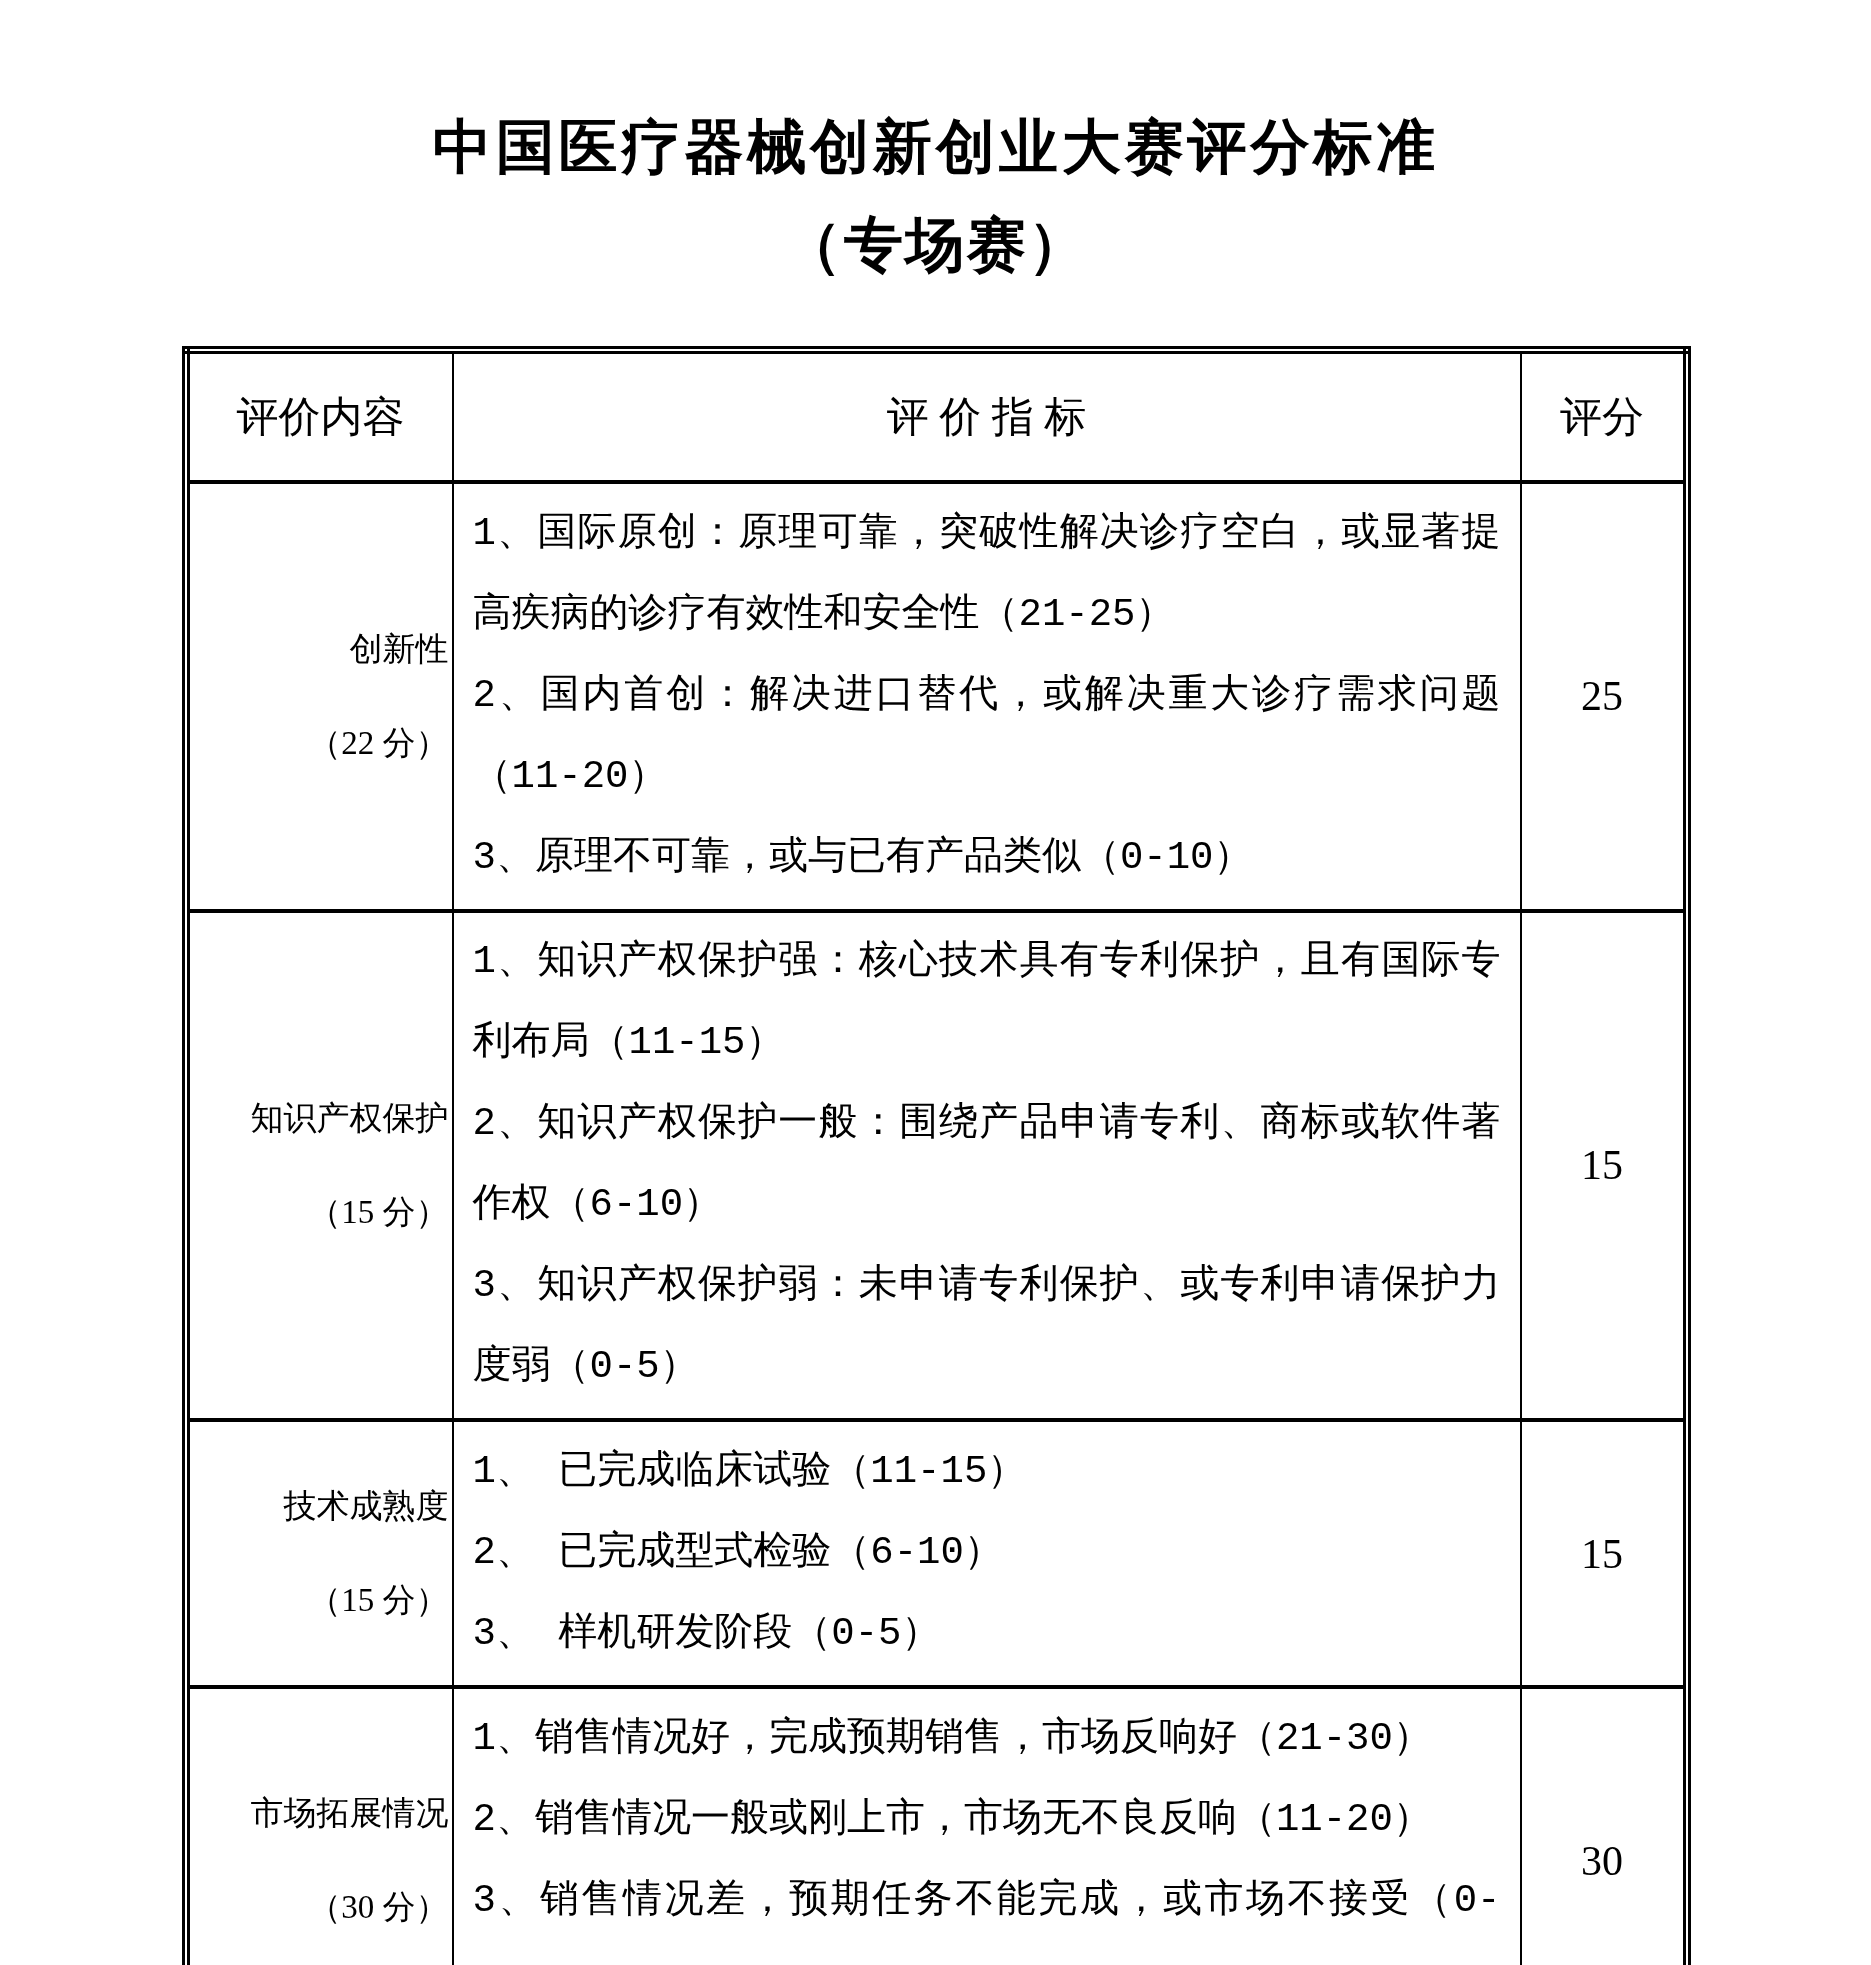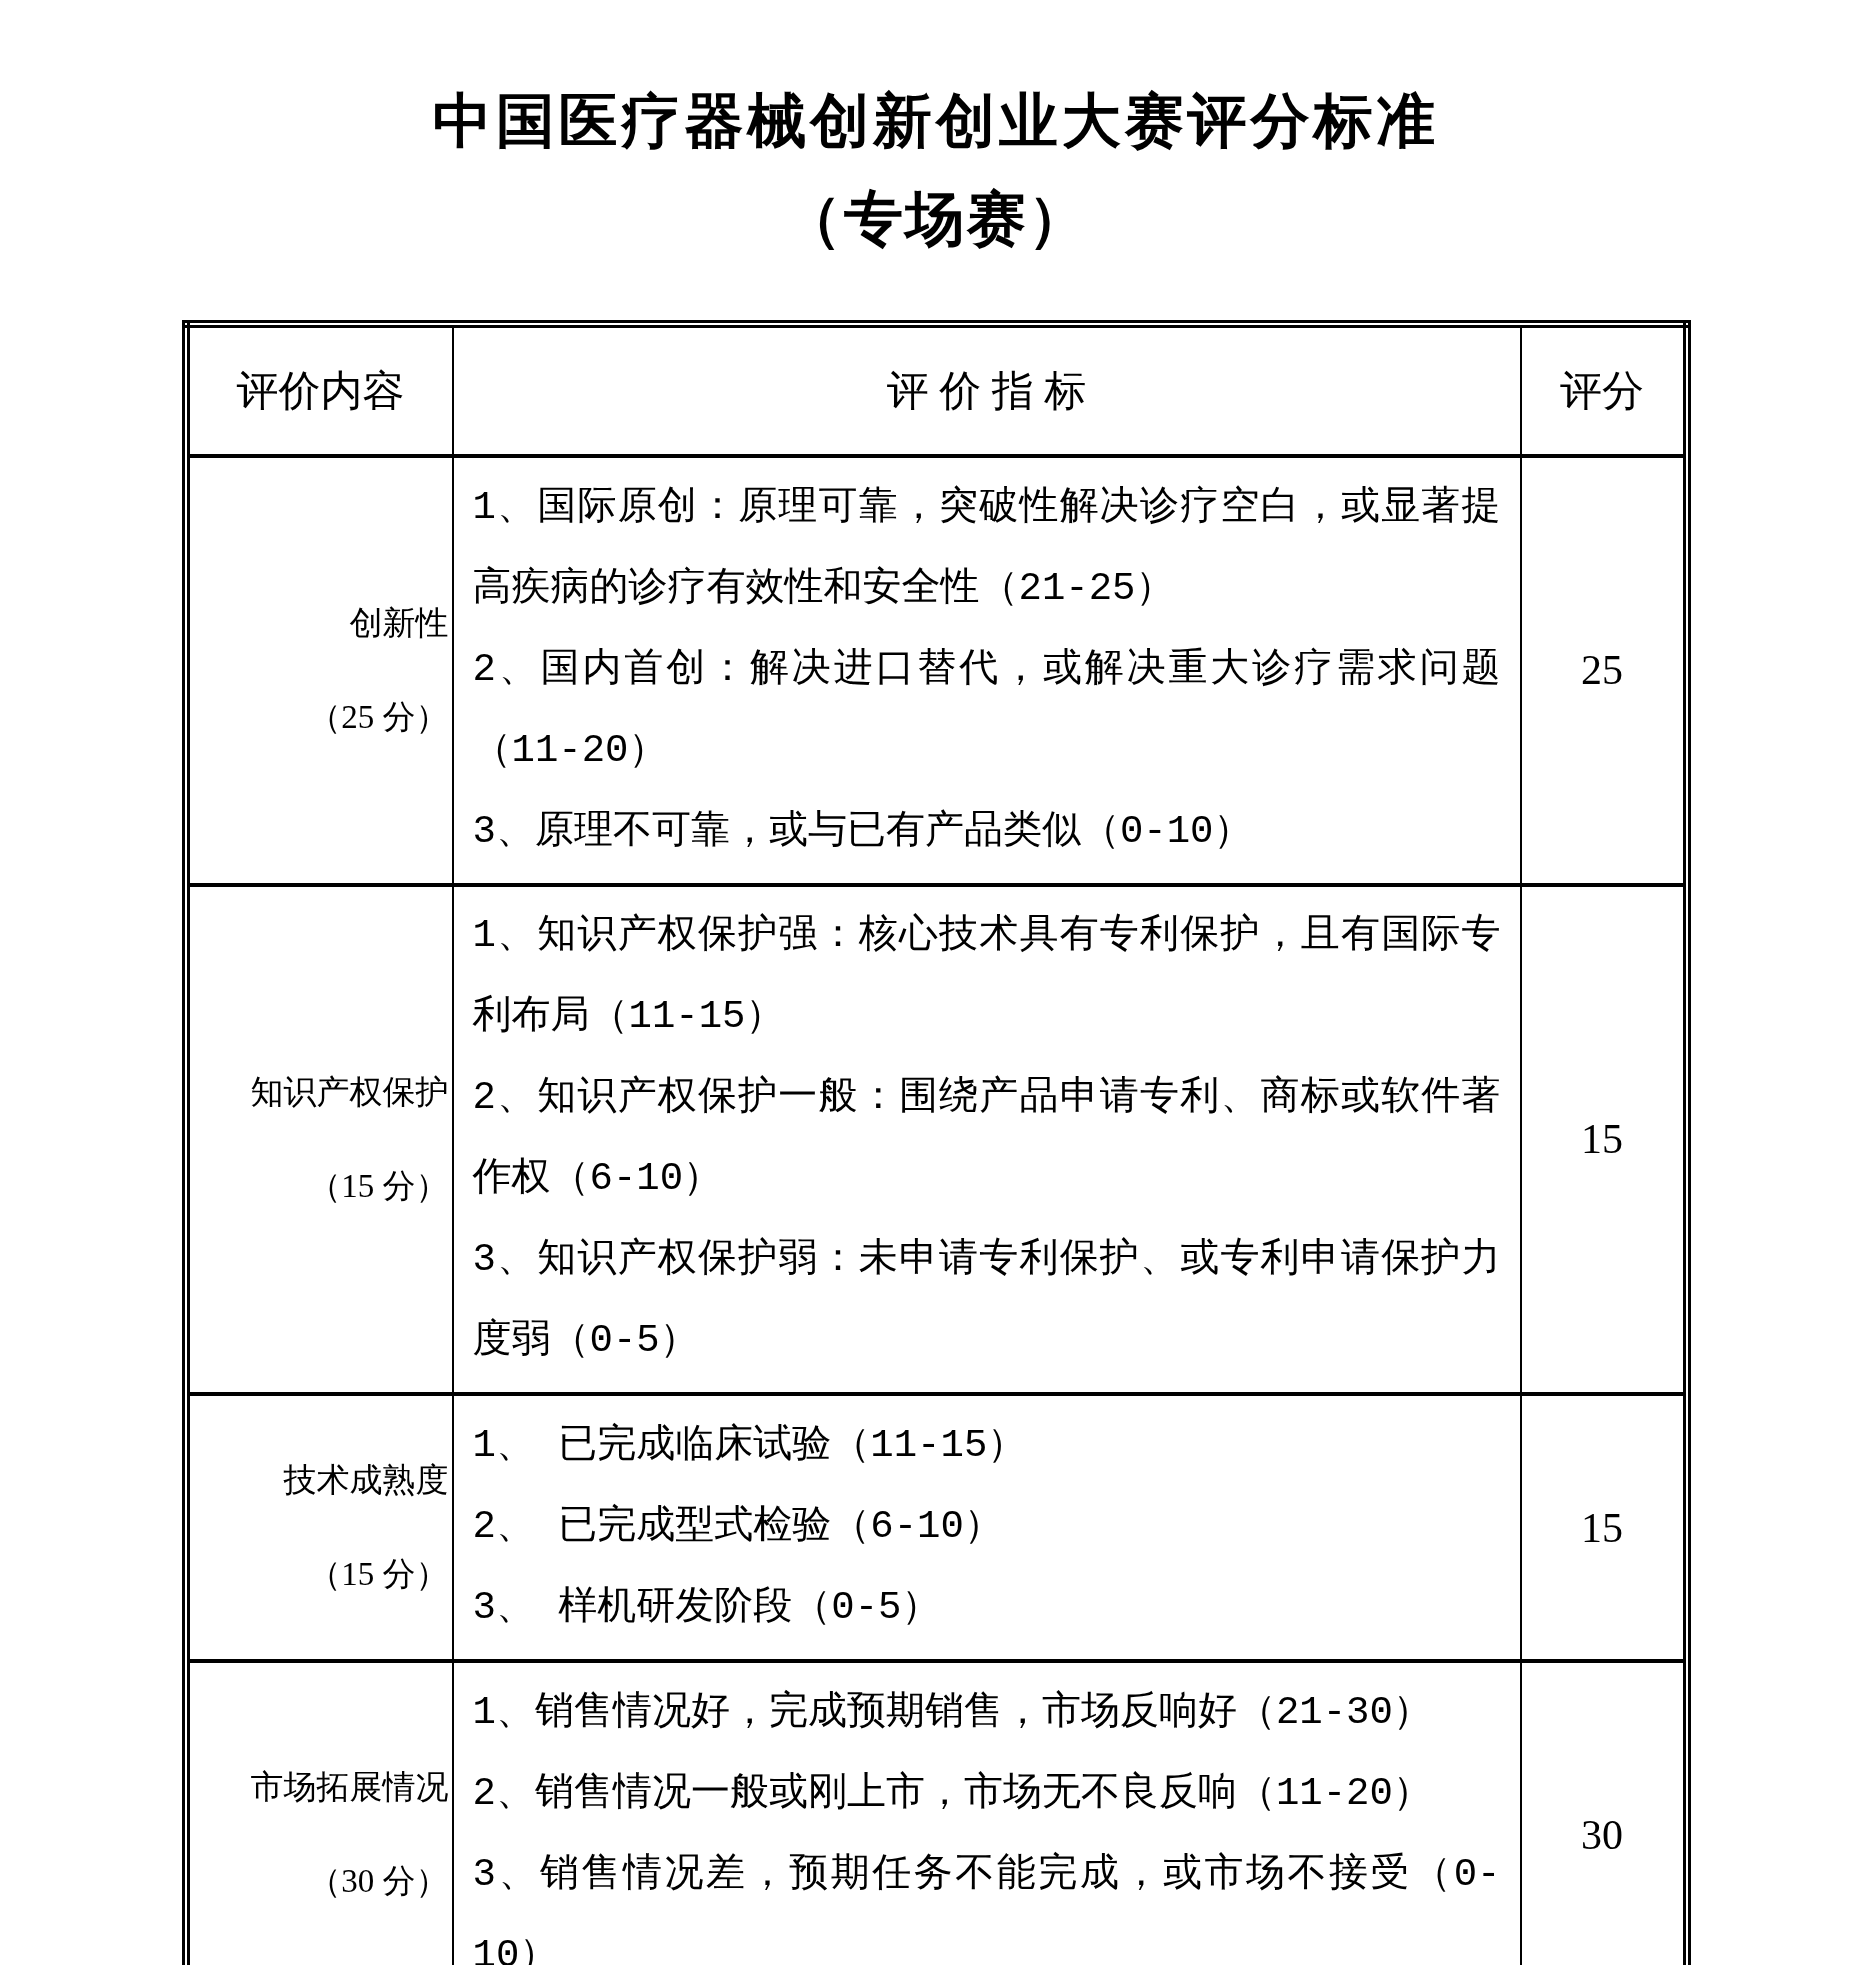--- a/index.html
+++ b/index.html
@@ -14,21 +14,21 @@
     color: #000000;
   }
   .page {
     position: relative;
     width: 1872px;
     height: 2647px;
     background: #ffffff;
     overflow: hidden;
   }
   .title-block {
-    padding-top: 86px;
+    padding-top: 112px;
     text-align: center;
   }
   .title {
     font-size: 59px;
     font-weight: bold;
     letter-spacing: 3.9px;
     line-height: 1.2;
   }
   .subtitle {
     margin-top: 27.5px;
@@ -114,21 +114,21 @@
       <tr>
         <th>评价内容</th>
         <th>评 价 指 标</th>
         <th>评分</th>
       </tr>
     </thead>
     <tbody>
   <tr>
     <td class="cat">
       <div class="cat-name">创新性</div>
-      <div class="cat-points">（25 分）</div>
+      <div class="cat-points">（22 分）</div>
     </td>
     <td class="crit">
             <p class="criterion">1、国际原创：原理可靠，突破性解决诊疗空白，或显著提高疾病的诊疗有效性和安全性（21-25）</p>
             <p class="criterion">2、国内首创：解决进口替代，或解决重大诊疗需求问题（11-20）</p>
             <p class="criterion">3、原理不可靠，或与已有产品类似（0-10）</p>
           </td>
     <td class="score">25</td>
   </tr>
 
   <tr>

